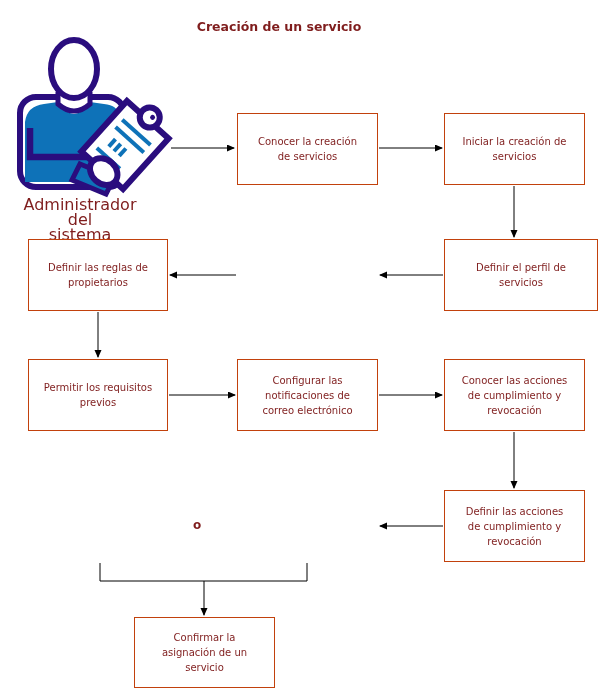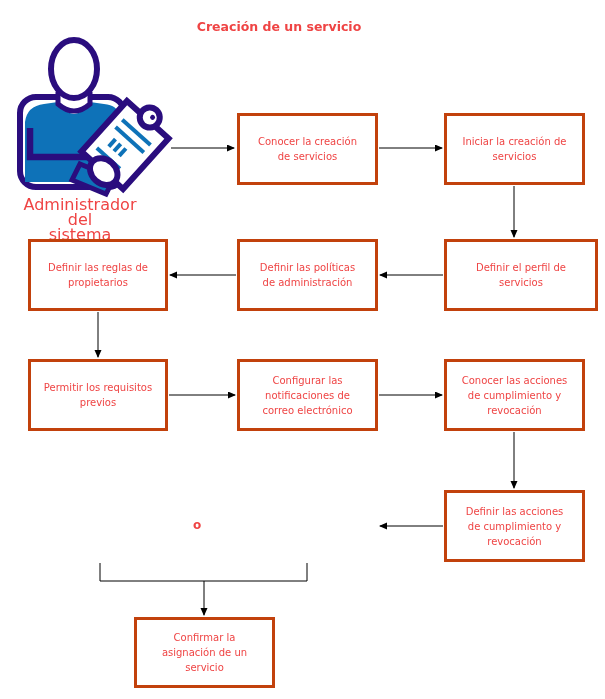--- a/index.html
+++ b/index.html
@@ -1,27 +1,27 @@
 <!DOCTYPE html>
 <html style="--outline-navy: #2a0d7e; --fill-blue: #0e72b8;"><head>
 <meta charset="utf-8">
 <style>
   html, body { margin: 0; padding: 0; background: #ffffff; }
   .page {
     position: relative; width: 605px; height: 699px; background: #ffffff;
-    font-family: "DejaVu Sans", "Liberation Sans", sans-serif; color: #ef4444;
+    font-family: "DejaVu Sans", "Liberation Sans", sans-serif; color: #7f1d1d;
     overflow: hidden;
   }
   .title {
     position: absolute; left: 129px; top: 19px; width: 300px;
     text-align: center; font-weight: bold; font-size: 12.5px;
   }
   .box {
     position: absolute; box-sizing: border-box;
-    border: 3px solid #c2410c; background: #fff;
+    border: 1px solid #c2410c; background: #fff;
     display: flex; align-items: center; justify-content: center;
     text-align: center; font-size: 10px; line-height: 15px;
     padding: 2px 4px;
   }
   .box span { white-space: pre-line; }
   .actor-label {
     position: absolute; left: 20px; top: 197px; width: 120px;
     text-align: center; font-size: 16px; line-height: 15px; white-space: pre-line;
   }
   .or-label {
@@ -75,24 +75,20 @@
 de servicios</span>
     </div>
   <div class="box" style="left:444px;top:113px;width:141px;height:72px">
       <span>Iniciar la creación de
 servicios</span>
     </div>
   <div class="box" style="left:444px;top:239px;width:154px;height:72px">
       <span>Definir el perfil de
 servicios</span>
     </div>
-  <div class="box" style="left:237px;top:239px;width:141px;height:72px">
-      <span>Definir las políticas
-de administración</span>
-    </div>
   <div class="box" style="left:28px;top:239px;width:140px;height:72px">
       <span>Definir las reglas de
 propietarios</span>
     </div>
   <div class="box" style="left:28px;top:359px;width:140px;height:72px">
       <span>Permitir los requisitos
 previos</span>
     </div>
   <div class="box" style="left:237px;top:359px;width:141px;height:72px">
       <span>Configurar las

